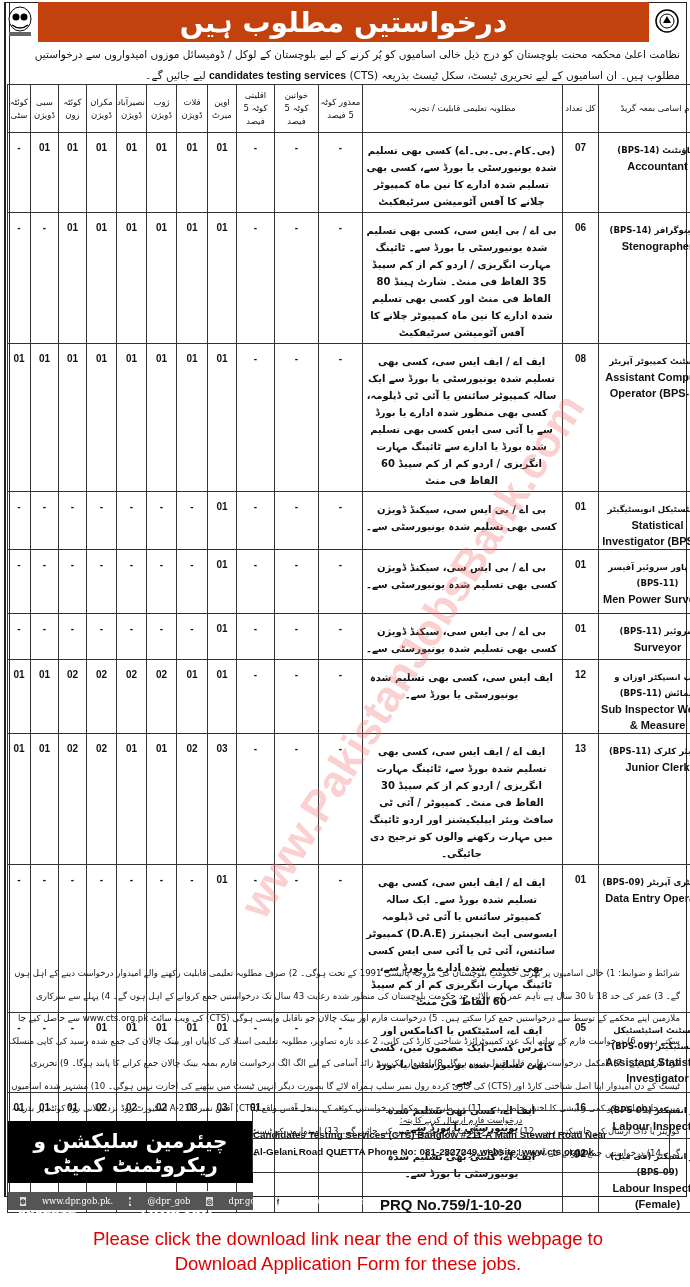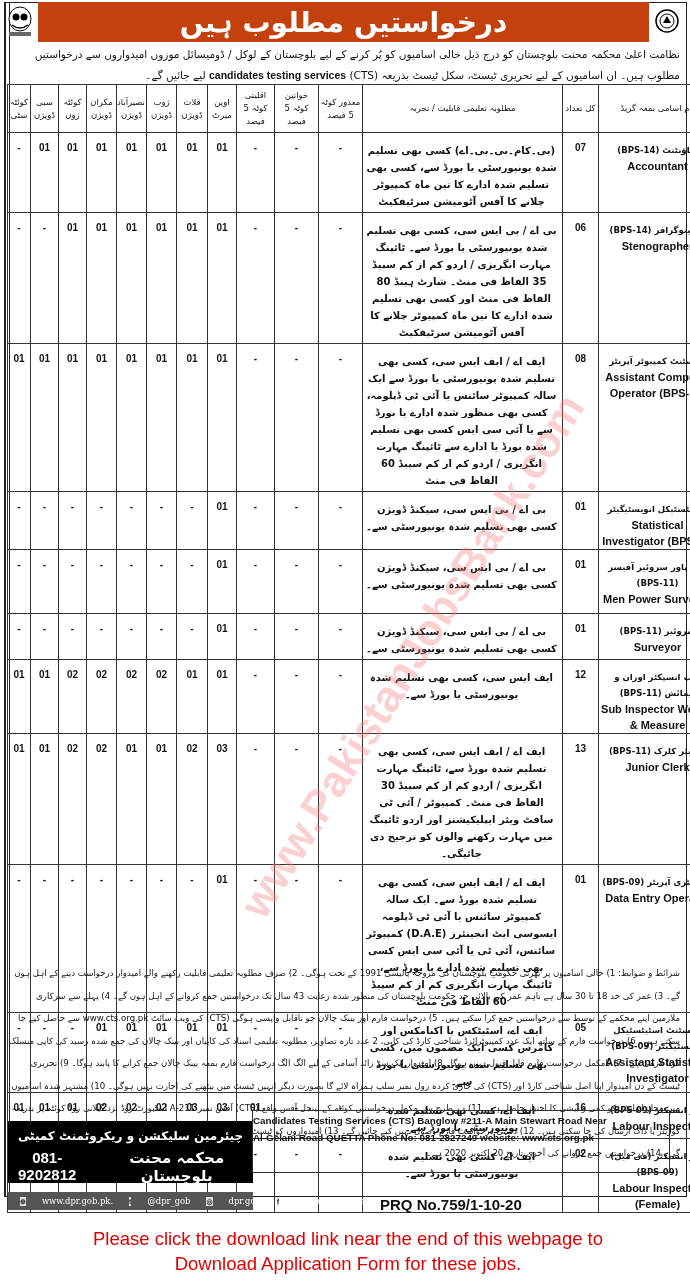--- a/index.html
+++ b/index.html
@@ -24,21 +24,21 @@
   table.jobs th { font-family: "DejaVu Sans", sans-serif; font-weight: normal; font-size: 8.5px; line-height: 13px; padding: 2px 1px; height: 48px; vertical-align: middle; }
   table.jobs td { font-size: 10px; font-weight: bold; padding-top: 9px; }
   td.qual { direction: rtl; text-align: right; font-family: "DejaVu Sans", sans-serif; font-weight: normal; font-size: 8.5px; line-height: 17px; padding: 2px 5px 2px 3px; }
   td.post { font-weight: normal; padding-top: 4px; line-height: 16px; }
   td.post .ur { font-family: "DejaVu Sans", sans-serif; font-size: 8.5px; display: block; direction: rtl; }
   td.post .en { font-family: "Liberation Sans", sans-serif; font-size: 11px; font-weight: bold; display: block; direction: ltr; }
 
   .terms { position: absolute; left: 8px; top: 962px; width: 672px; direction: rtl; text-align: right; font-family: "DejaVu Sans", sans-serif; font-size: 8.6px; line-height: 22.5px; }
 
   .chair { position: absolute; left: 8px; top: 1121px; width: 245px; height: 62px; background: #000; color: #fff; direction: rtl; text-align: center; font-family: "DejaVu Sans", sans-serif; font-weight: bold; }
-  .chair .l1 { font-size: 12px; padding-top: 8px; }
+  .chair .l1 { font-size: 20px; padding-top: 8px; }
   .chair .l2 { font-size: 15px; padding-top: 6px; display: flex; justify-content: center; gap: 14px; }
   .chair .l2 .ph { font-family: "Liberation Sans", sans-serif; direction: ltr; }
   .addr-box { position: absolute; left: 252px; top: 1110px; width: 418px; height: 63px; border: 1px solid #333; }
   .addr-title { text-align: center; direction: rtl; font-family: "DejaVu Sans", sans-serif; font-size: 8.5px; text-decoration: underline; margin-top: 4px; }
   .addr-line { text-align: left; font-size: 9.8px; font-weight: bold; line-height: 15px; margin-top: 2px; }
 
   .social { position: absolute; left: 8px; top: 1192px; width: 245px; height: 18px; background: #555; color: #fff; font-family: "DejaVu Serif", serif; font-size: 8.4px; display: flex; align-items: center; gap: 16px; padding-left: 12px; }
   .social .ic { display: inline-block; width: 9px; height: 9px; background: #ddd; color: #333; font-size: 7px; line-height: 9px; text-align: center; font-family: "Liberation Sans", sans-serif; font-weight: bold; }
   .prq { position: absolute; left: 380px; top: 1196px; font-size: 15px; font-weight: bold; }
 
@@ -349,20 +349,21 @@
 
 <div class="chair">
   <div class="l1">چیئرمین سلیکشن و ریکروٹمنٹ کمیٹی</div>
   <div class="l2">
     <span>محکمہ محنت بلوچستان</span>
     <span class="ph">081-9202812</span>
   </div>
 </div>
 
 <div class="addr-box">
+  <div class="addr-title">درخواست فارم ارسال کرنے کا پتہ:</div>
   <div class="addr-line">Candidates Testing Services (CTS) Banglow #211-A Main Stewart Road Near</div>
   <div class="addr-line">Al-Gelani Road QUETTA  Phone No: 081-2827249  website: www.cts.org.pk</div>
 </div>
 
 <div class="social">
   <span class="ic">⊕</span>
   <span>www.dpr.gob.pk.</span>
   <span class="ic">t</span>
   <span>@dpr_gob</span>
   <span class="ic">◎</span>

